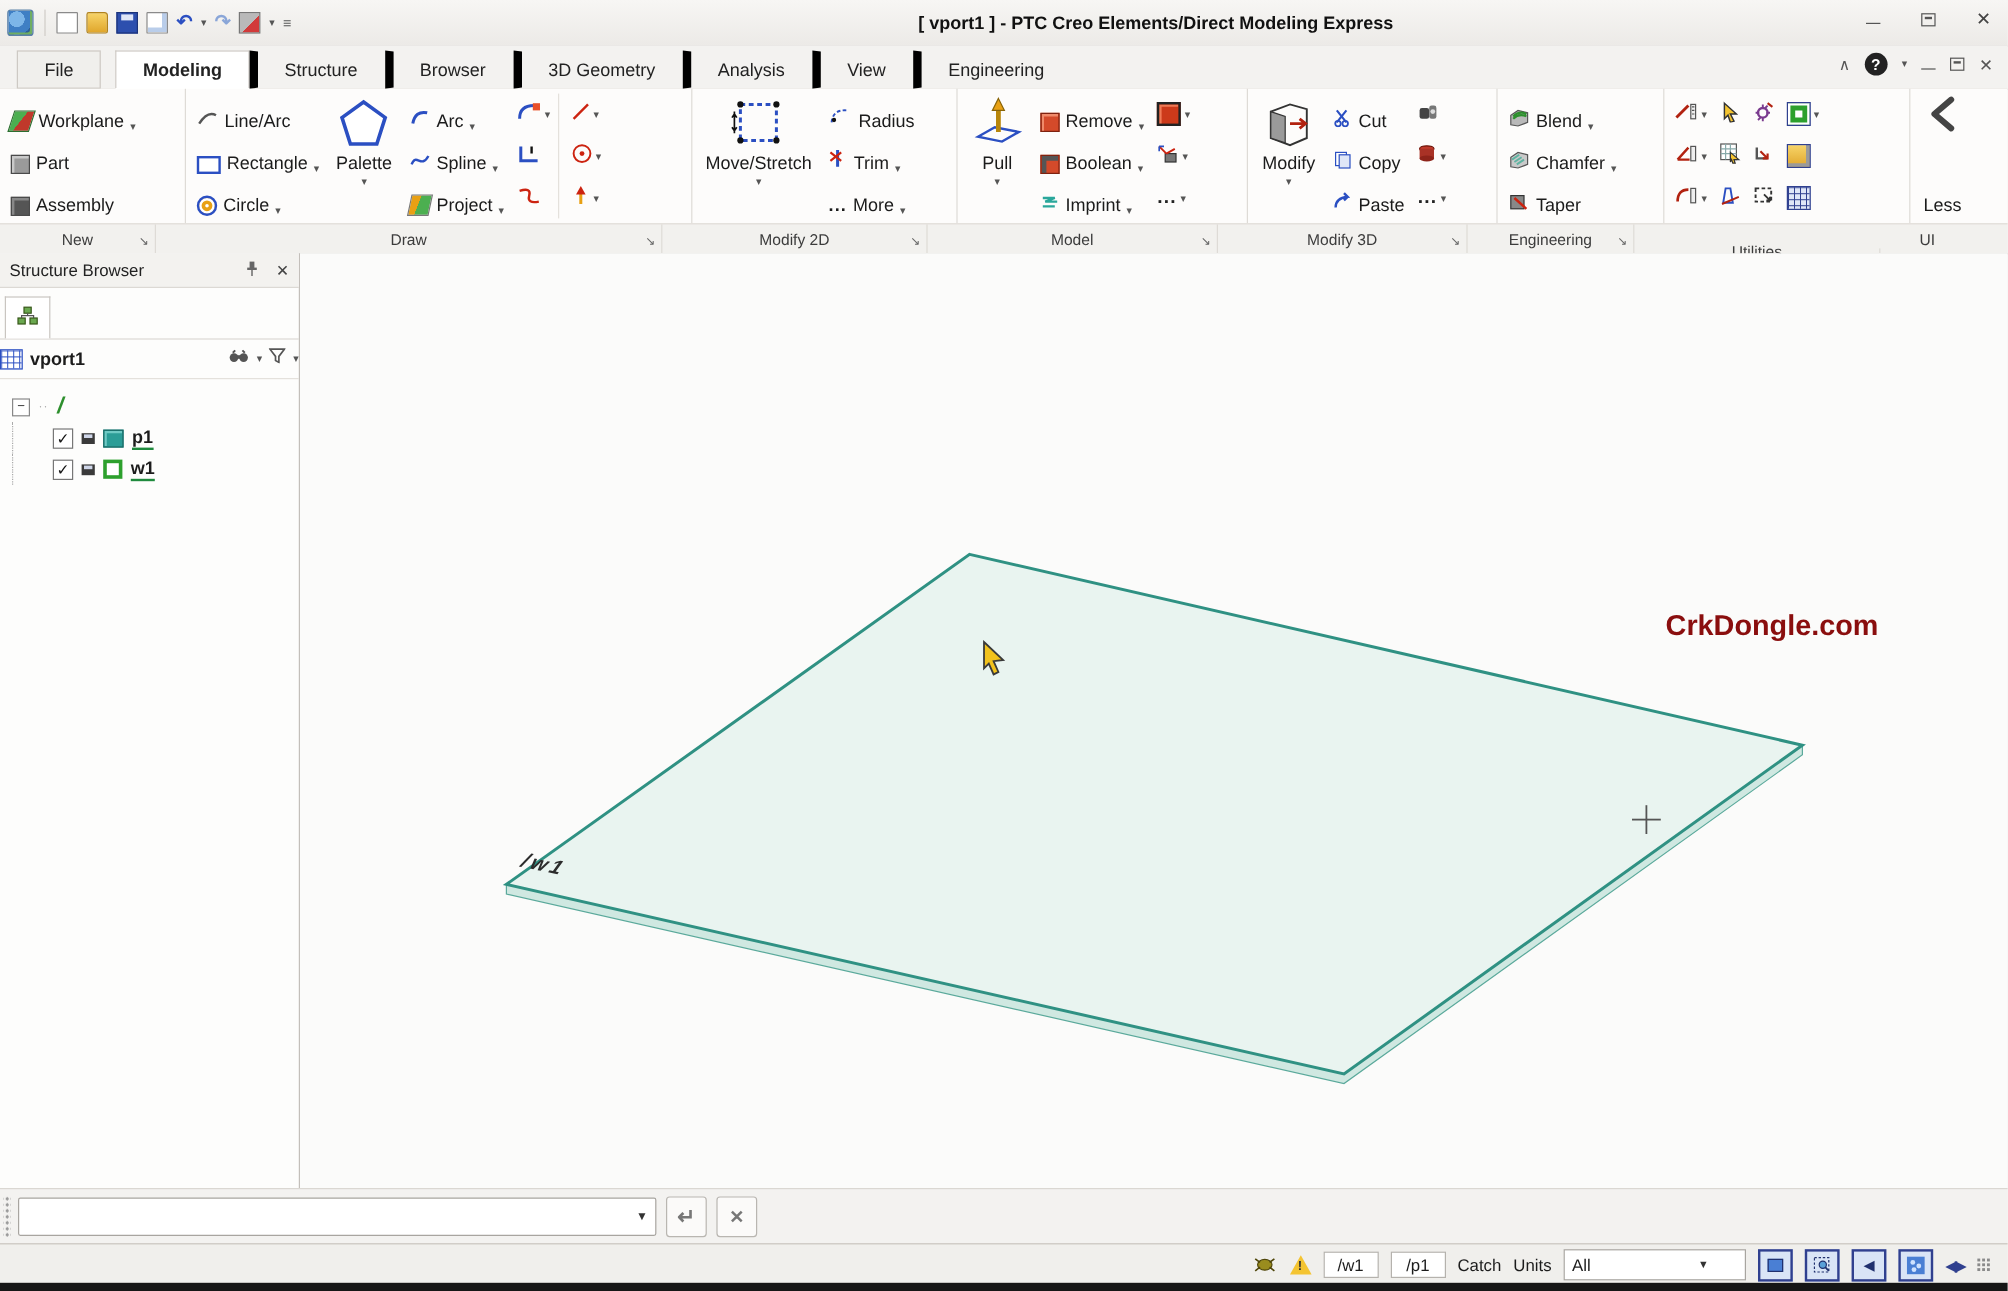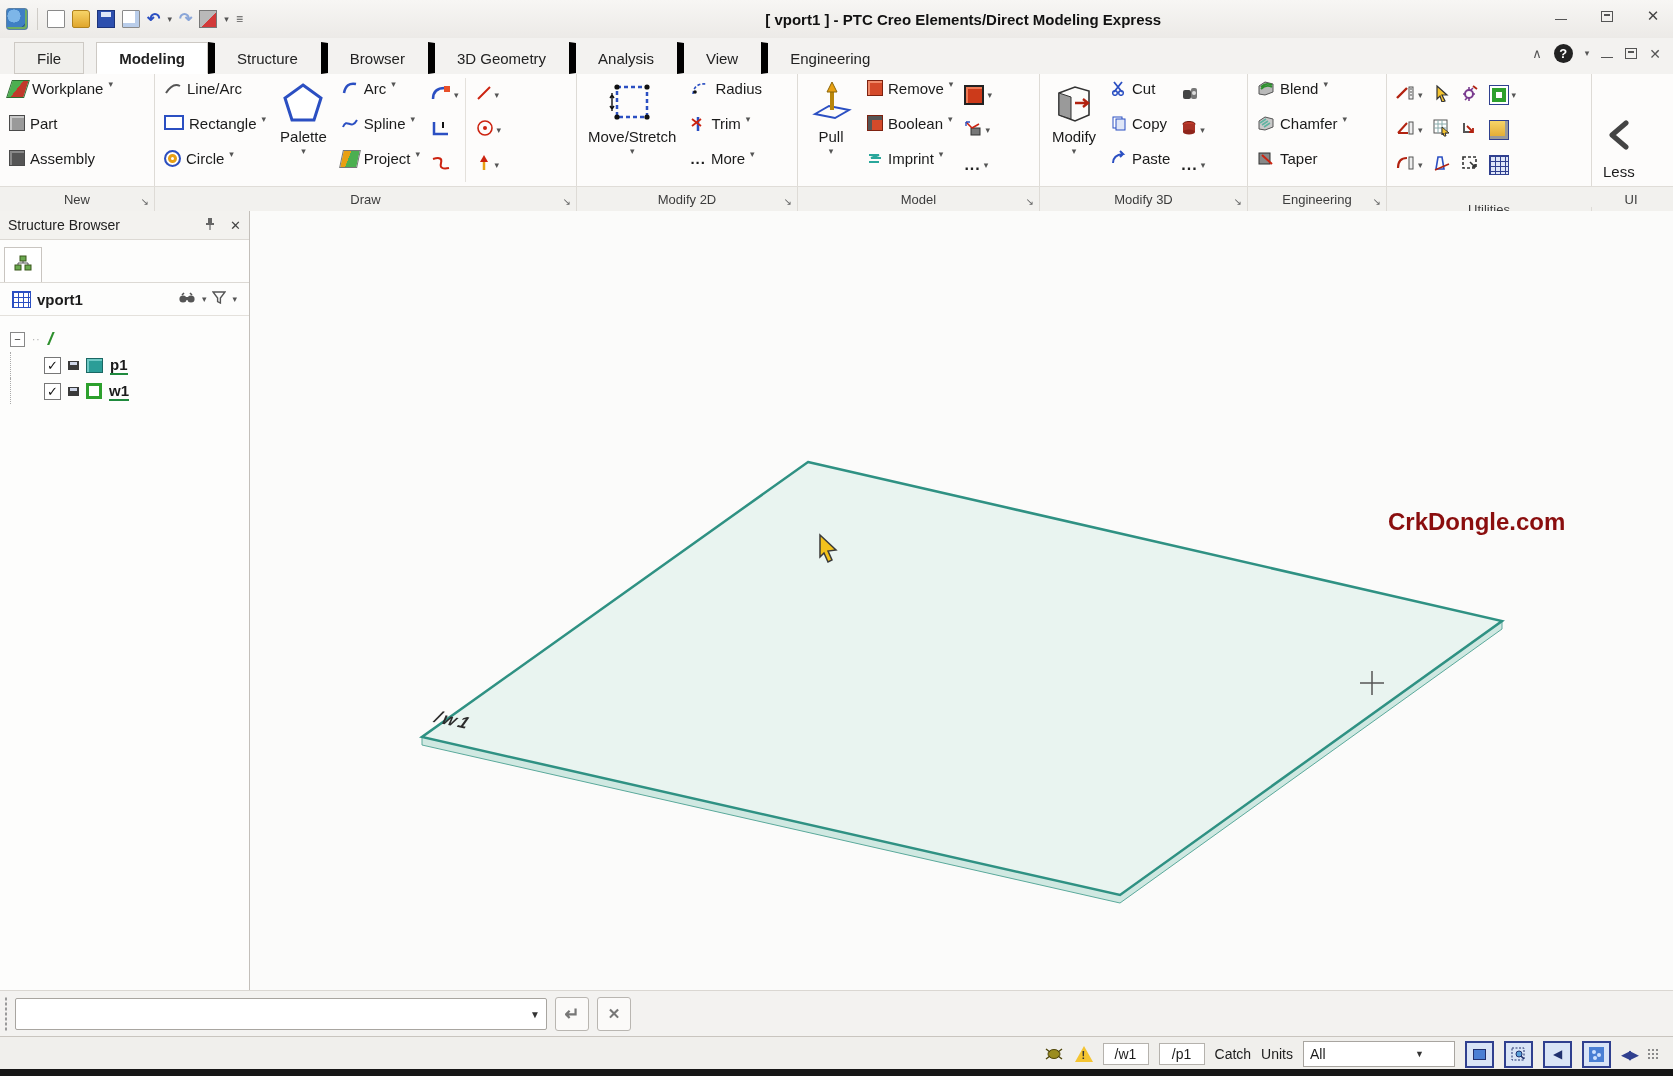--- a/index.html
+++ b/index.html
@@ -52,40 +52,40 @@
   .tab:not(.active):not(.first){border-left:7px solid #000000;}
   .tabrow-right{position:absolute;right:12px;top:44px;display:flex;align-items:center;gap:12px;}
   .helpicon{width:19px;height:19px;border-radius:50%;background:#222;color:#fff;font-weight:bold;
             font-size:13px;display:flex;align-items:center;justify-content:center;}
 
   
   .ribbon{left:0;top:74px;width:100%;height:112px;background:#fdfcfb;display:flex;}
   .rgroup{height:100%;box-sizing:border-box;border-right:1px solid #dedbd6;display:flex;
           align-items:stretch;padding:4px 4px;gap:2px;}
   .rcol{display:flex;flex-direction:column;justify-content:space-between;padding:2px 2px;}
-  .rbtn{display:flex;align-items:flex-start;gap:5px;font-size:15px;color:#1b1b1b;height:30px;
+  .rbtn{display:flex;align-items:flex-end;gap:5px;font-size:15px;color:#1b1b1b;height:30px;
         padding:0 3px;white-space:nowrap;border-radius:2px;}
   .rbig{display:flex;flex-direction:column;align-items:center;justify-content:flex-start;
         padding:2px 7px;font-size:15px;color:#1b1b1b;gap:2px;}
   .rbig .bigicon{height:46px;display:flex;align-items:center;justify-content:center;}
   .iconcell{display:flex;align-items:center;gap:3px;height:30px;padding:0 2px;}
   .grouplabels{left:0;top:186px;width:100%;height:24px;background:#f2f1ee;border-top:1px solid #e0ddd8;
                border-bottom:1px solid #c9c5bf;display:flex;}
   .glabel{box-sizing:border-box;border-right:1px solid #dedbd6;display:flex;align-items:center;
           justify-content:center;position:relative;font-size:13px;color:#3c3c3c;}
   .launcher{position:absolute;right:5px;bottom:4px;font-size:10px;color:#666;}
   .sbpanel{left:0;top:211px;width:250px;height:779px;background:#fdfdfc;border-right:1px solid #c3bfba;
            box-sizing:border-box;}
   .sbheader{height:28px;display:flex;align-items:center;padding:0 8px;background:#f3f2ef;
             border-bottom:1px solid #dcd9d4;font-size:14px;color:#222;}
   .sbheader .sp{flex:1;}
   .sbtabs{height:42px;border-bottom:1px solid #dcd9d4;display:flex;align-items:flex-end;padding-left:4px;}
   .sbtab{width:36px;height:34px;border:1px solid #c9c5c0;border-bottom:none;background:#fff;
          display:flex;align-items:center;justify-content:center;}
-  .vportrow{height:32px;display:flex;align-items:center;gap:6px;padding:0 12px;border-bottom:1px solid #e4e1dc;}
+  .vportrow{height:32px;display:flex;align-items:center;gap:6px;padding:0 0;border-bottom:1px solid #e4e1dc;}
   .vporticon{width:17px;height:15px;background:#fff;border:1px solid #2b4fc2;
              background-image:linear-gradient(#2b4fc2 1px,transparent 1px),linear-gradient(90deg,#2b4fc2 1px,transparent 1px);
              background-size:5px 5px;}
   .vportname{font-weight:bold;font-size:15px;flex:1;}
   .tree{padding:10px 0 0 10px;font-size:15px;}
   .trow{display:flex;align-items:center;gap:7px;height:26px;}
   .expander{width:13px;height:13px;border:1px solid #888;background:#fff;display:flex;align-items:center;
             justify-content:center;font-size:11px;color:#333;line-height:1;}
   .dotline{color:#aaa;letter-spacing:1px;font-size:10px;}
   .cb{width:15px;height:15px;background:#fff;border:1px solid #777;display:flex;align-items:center;
@@ -580,32 +580,32 @@
       </div>
       <div class="iconcell">
         <span class="ic" style="width:18px;height:18px;border:1px solid #30408f;background:#dfe6f7;
           background-image:linear-gradient(#30408f 1px,transparent 1px),linear-gradient(90deg,#30408f 1px,transparent 1px);
           background-size:5px 5px;"></span>
       </div>
     </div>
   </div>
 
   <div class="rgroup" style="width:78px;border-right:none;">
-    <div class="rbig" style="justify-content:flex-end;gap:10px;">
+    <div class="rbig" style="justify-content:space-between;gap:10px;">
       <span class="ic">
         <svg width="26" height="30">
             <polyline points="20,3 6,15 20,27" fill="none" stroke="#444" stroke-width="5" stroke-linecap="round" stroke-linejoin="round"></polyline>
           </svg></span>
       <span>Less</span>
     </div>
   </div>
 </div>
 
 <div class="abs grouplabels">
-  <div class="glabel" style="width:155px;">
+  <div class="glabel" style="width:130px;">
     <span>New</span>
       <span class="launcher">↘</span>
     </div>
   <div class="glabel" style="width:422px;">
     <span>Draw</span>
       <span class="launcher">↘</span>
     </div>
   <div class="glabel" style="width:221px;">
     <span>Modify 2D</span>
       <span class="launcher">↘</span>

